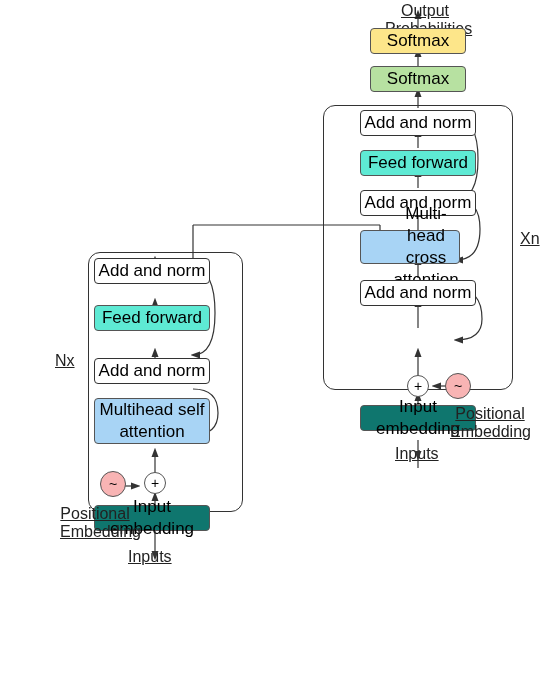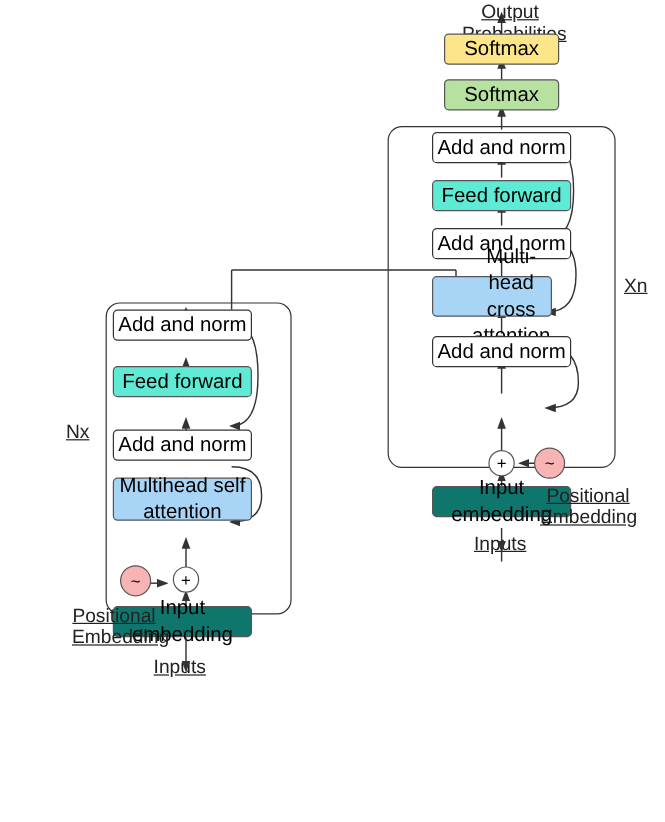--- a/index.html
+++ b/index.html
@@ -204,21 +204,21 @@
   <div class="outer-box" style="left:88px; top:252px; width:155px; height:260px;"></div>
 
   <div class="label" style="left:55px; top:352px;">Nx</div>
 
   <div class="box" style="left:94px; top:258px; width:116px; height:26px;">Add and norm</div>
 
   <div class="box box-gray" style="left:94px; top:305px; width:116px; height:26px;">Feed forward</div>
 
   <div class="box" style="left:94px; top:358px; width:116px; height:26px;">Add and norm</div>
 
-  <div class="box box-blue" style="left:94px; top:398px; width:116px; height:36px;">Multihead
+  <div class="box box-blue" style="left:94px; top:398px; width:116px; height:46px;">Multihead
 self attention</div>
 
   <div class="box-plus" style="position:absolute; left:144px; top:472px;">+</div>
 
   <div class="box-circle" style="position:absolute; left:100px; top:471px;">~</div>
 
   <div class="box box-pink" style="left:94px; top:505px; width:116px; height:26px;">Input embedding</div>
 
   <div class="label" style="left:60px; top:505px; width:70px;">Positional
 Embedding</div>

